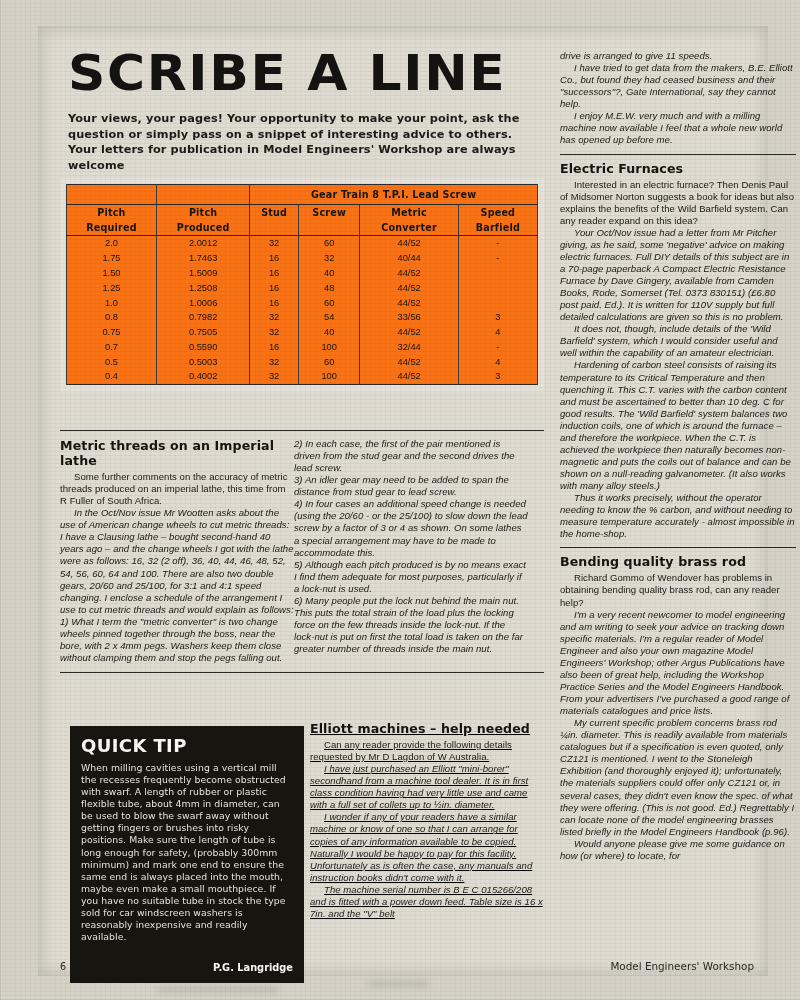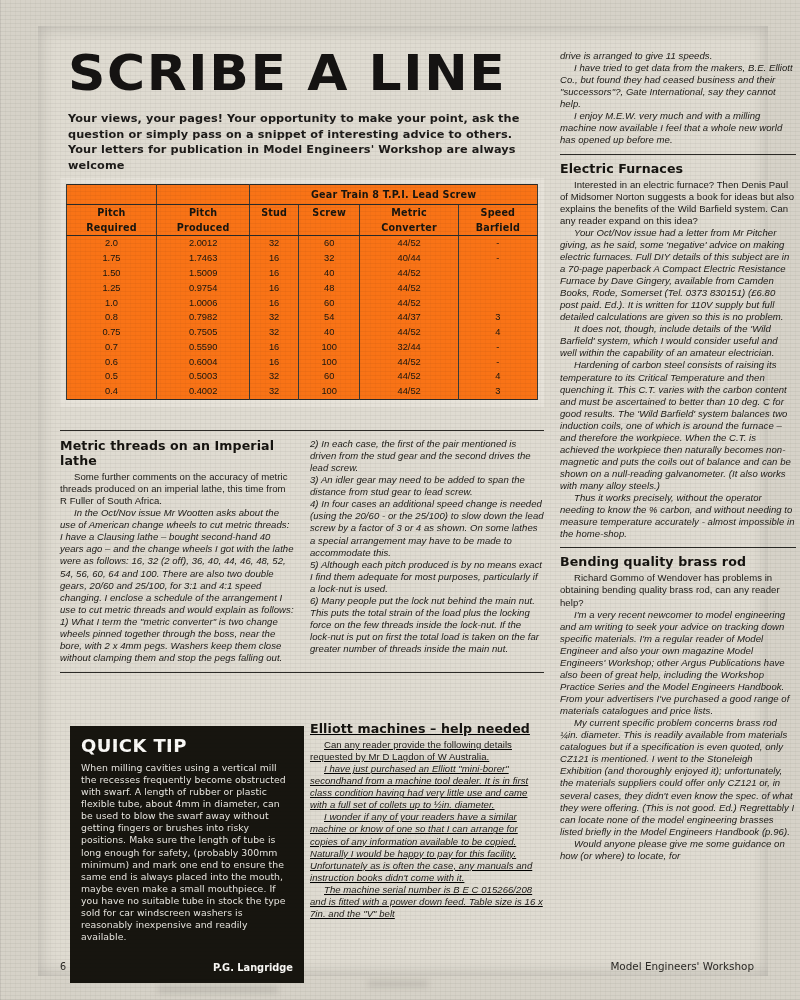--- a/index.html
+++ b/index.html
@@ -132,21 +132,21 @@
   }
 
   
   .metricblock{
     position:absolute;left:22px;top:404px;width:484px;
     border-top:1.6px solid #2b2a26;
     border-bottom:1.6px solid #2b2a26;
     padding:7px 0 8px 0;
     box-sizing:border-box;
   }
-  .metriccols{display:flex;gap:16px;}
+  .metriccols{display:flex;}
   .metriccols .c{width:234px;}
 
   
   .quicktip{
     position:absolute;left:32px;top:700px;width:234px;
     background:#17150f;
     color:#efeee9;
     padding:9px 11px 10px 11px;
     box-sizing:border-box;
   }
@@ -252,64 +252,56 @@
             <tr>
               <td>1.50</td>
               <td>1.5009</td>
               <td>16</td>
               <td>40</td>
               <td>44/52</td>
               <td></td>
             </tr>
             <tr>
               <td>1.25</td>
-              <td>0.9754</td>
+              <td>1.2508</td>
               <td>16</td>
               <td>48</td>
               <td>44/52</td>
               <td></td>
             </tr>
             <tr>
               <td>1.0</td>
               <td>1.0006</td>
               <td>16</td>
               <td>60</td>
               <td>44/52</td>
               <td></td>
             </tr>
             <tr>
               <td>0.8</td>
               <td>0.7982</td>
               <td>32</td>
               <td>54</td>
-              <td>44/37</td>
+              <td>33/56</td>
               <td>3</td>
             </tr>
             <tr>
               <td>0.75</td>
               <td>0.7505</td>
               <td>32</td>
               <td>40</td>
               <td>44/52</td>
               <td>4</td>
             </tr>
             <tr>
               <td>0.7</td>
               <td>0.5590</td>
               <td>16</td>
               <td>100</td>
               <td>32/44</td>
-              <td>-</td>
-            </tr>
-            <tr>
-              <td>0.6</td>
-              <td>0.6004</td>
-              <td>16</td>
-              <td>100</td>
-              <td>44/52</td>
               <td>-</td>
             </tr>
             <tr>
               <td>0.5</td>
               <td>0.5003</td>
               <td>32</td>
               <td>60</td>
               <td>44/52</td>
               <td>4</td>
             </tr>

